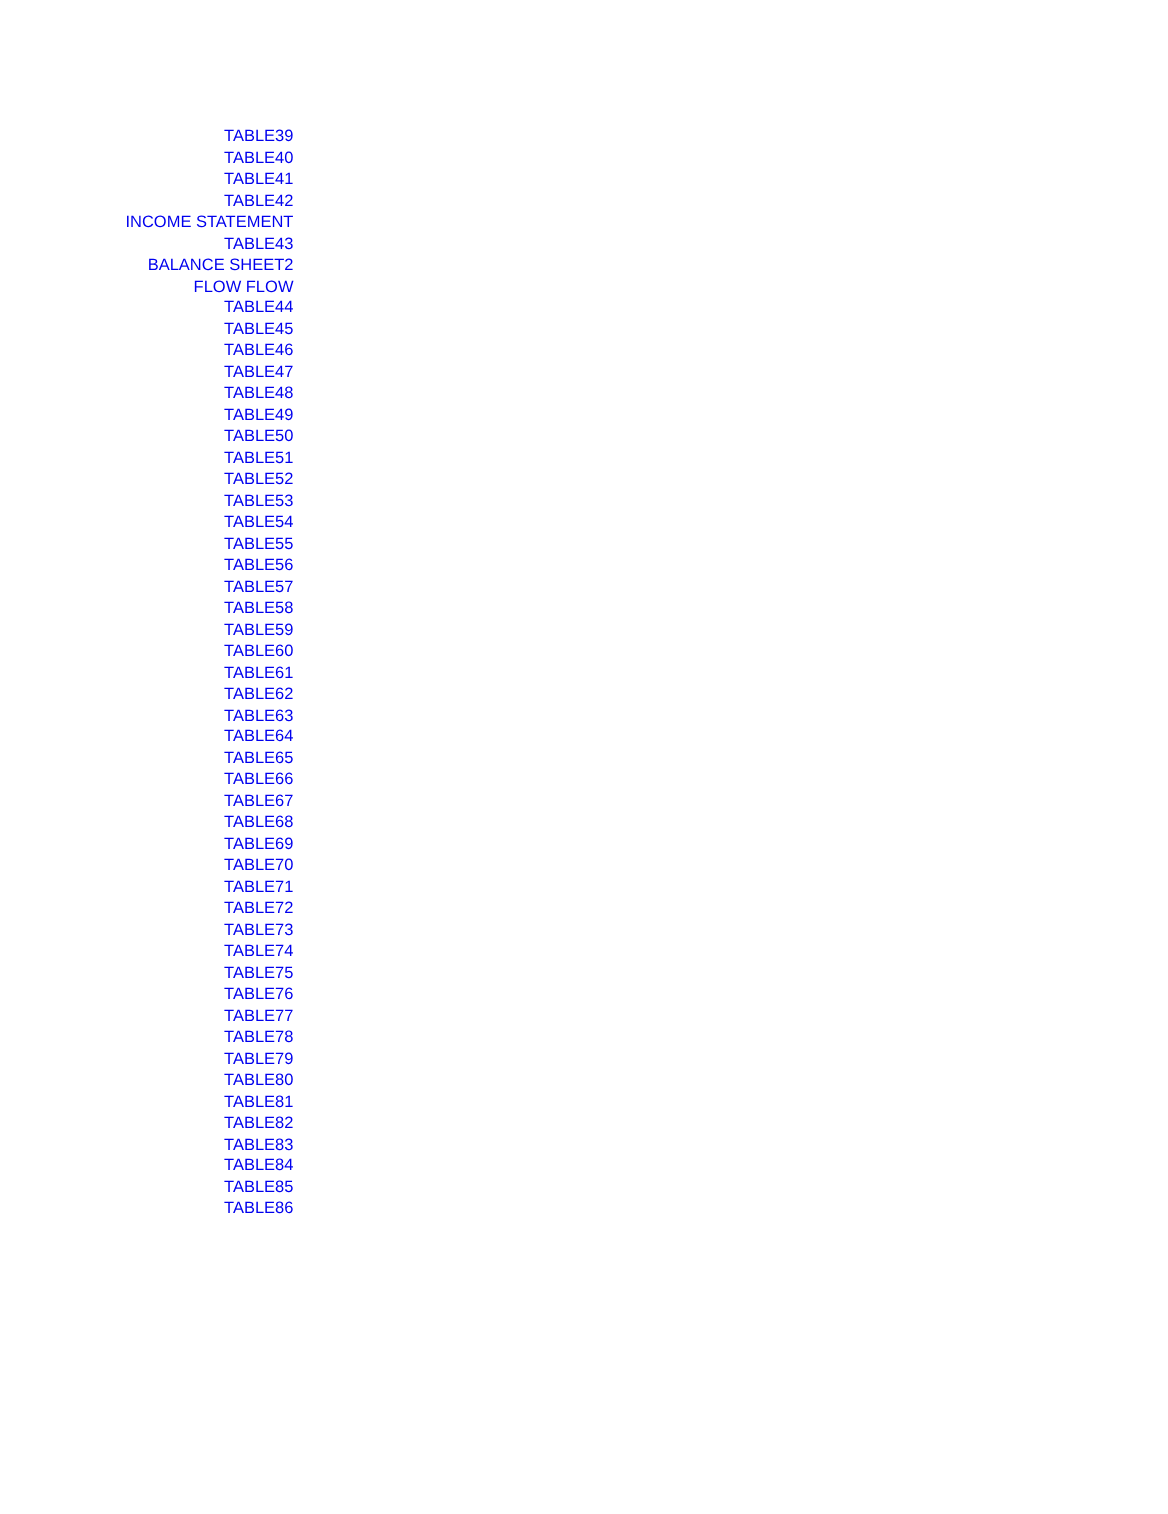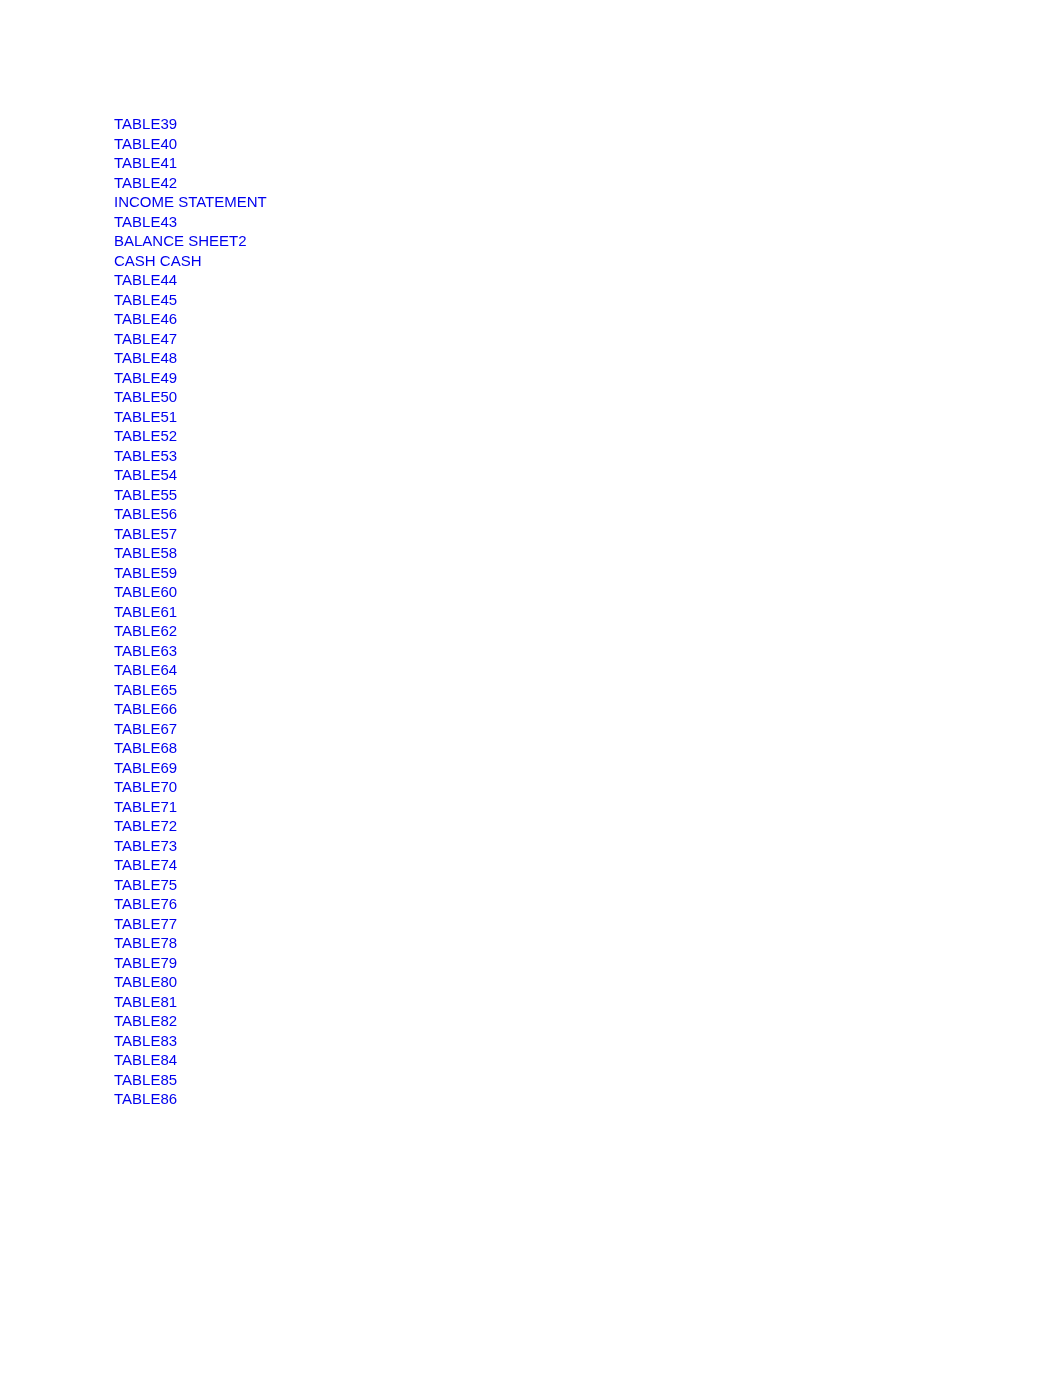--- a/index.html
+++ b/index.html
@@ -14,34 +14,35 @@
     position: absolute;
     left: 114px;
     top: 114px;
   }
   .link-item {
     color: #0000ee;
     font-size: 15px;
     line-height: 19.5px;
     cursor: pointer;
     white-space: nowrap;
+    text-align: right;
   }
 </style>
 </head>
 <body>
 
 <div class="link-list" id="link-list">
     <div class="link-item">TABLE39</div>
     <div class="link-item">TABLE40</div>
     <div class="link-item">TABLE41</div>
     <div class="link-item">TABLE42</div>
     <div class="link-item">INCOME STATEMENT</div>
     <div class="link-item">TABLE43</div>
     <div class="link-item">BALANCE SHEET2</div>
-    <div class="link-item">CASH CASH</div>
+    <div class="link-item">FLOW FLOW</div>
     <div class="link-item">TABLE44</div>
     <div class="link-item">TABLE45</div>
     <div class="link-item">TABLE46</div>
     <div class="link-item">TABLE47</div>
     <div class="link-item">TABLE48</div>
     <div class="link-item">TABLE49</div>
     <div class="link-item">TABLE50</div>
     <div class="link-item">TABLE51</div>
     <div class="link-item">TABLE52</div>
     <div class="link-item">TABLE53</div>

